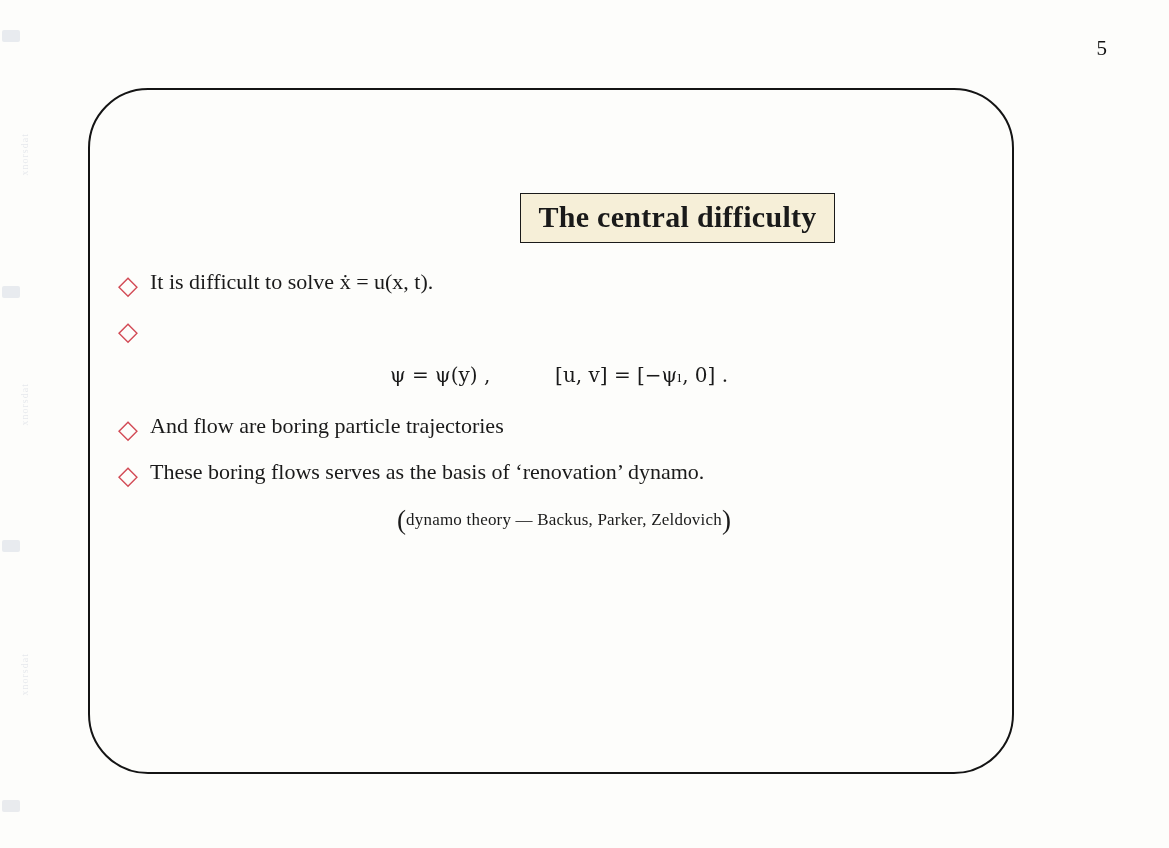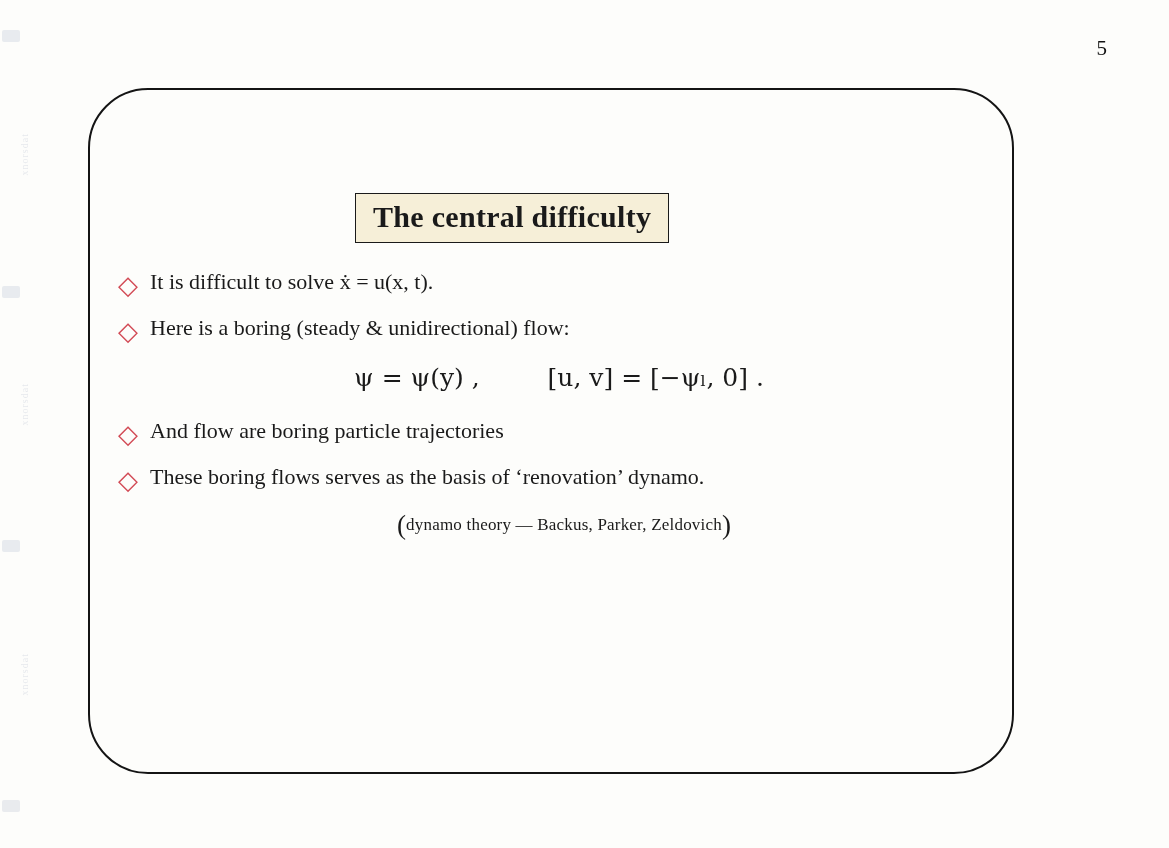--- a/index.html
+++ b/index.html
@@ -111,21 +111,21 @@
     margin-top: 4px;
     flex: 0 0 auto;
   }
   .bullet-text {
     font-size: 22px;
     line-height: 1.18;
   }
 
   .math-block {
     text-align: center;
-    font-size: 25px;
+    font-size: 20px;
     margin: 18px 0 26px 0;
     font-family: "DejaVu Serif", serif;
   }
   .math-block .gap {
     display: inline-block;
     width: 52px;
   }
 
   .note-line {
     text-align: center;
@@ -152,34 +152,33 @@
     <div class="vtext" style="top:390px;">xnorsdat</div>
     <div class="vtext" style="top:660px;">xnorsdat</div>
   </div>
 
   <div class="page-number">5</div>
 
   <div class="slide-frame"></div>
 
   <div class="slide-inner">
 
-    <div style="text-align:left;">
+    <div style="text-align:center;">
       <div class="title-box">The central difficulty</div>
     </div>
 
     <div class="bullets">
 
       <div class="bullet-row">
         <span class="diamond">◇</span>
         <span class="bullet-text">It is difficult to solve ẋ = u(x, t).</span>
       </div>
 
       <div class="bullet-row">
         <span class="diamond">◇</span>
-        <span class="bullet-text">Here is a boring (steady &amp; unidirectional) flow:</span>
       </div>
 
       <div class="math-block">
         <span>ψ = ψ(y) ,</span>
         <span class="gap"></span>
         <span>[u, v] = [−ψₗ, 0] .</span>
       </div>
 
       <div class="bullet-row">
         <span class="diamond">◇</span>

